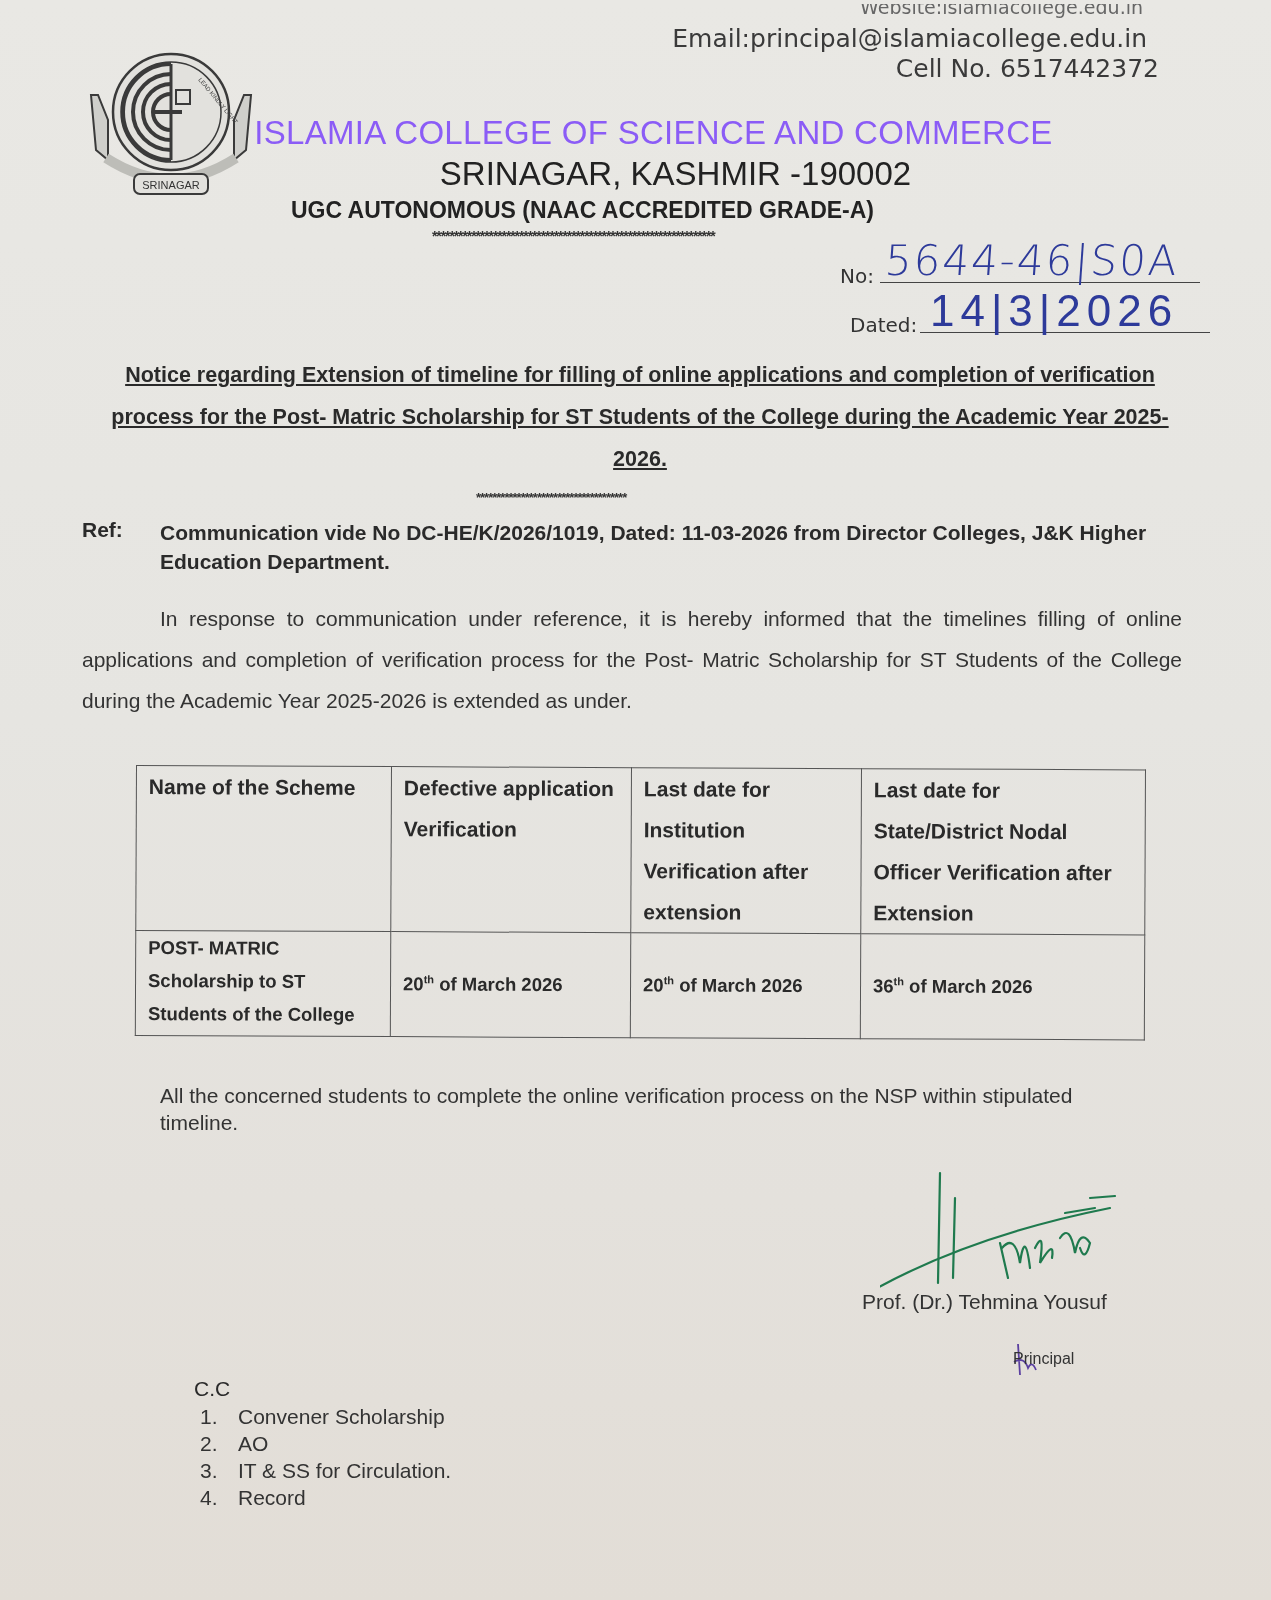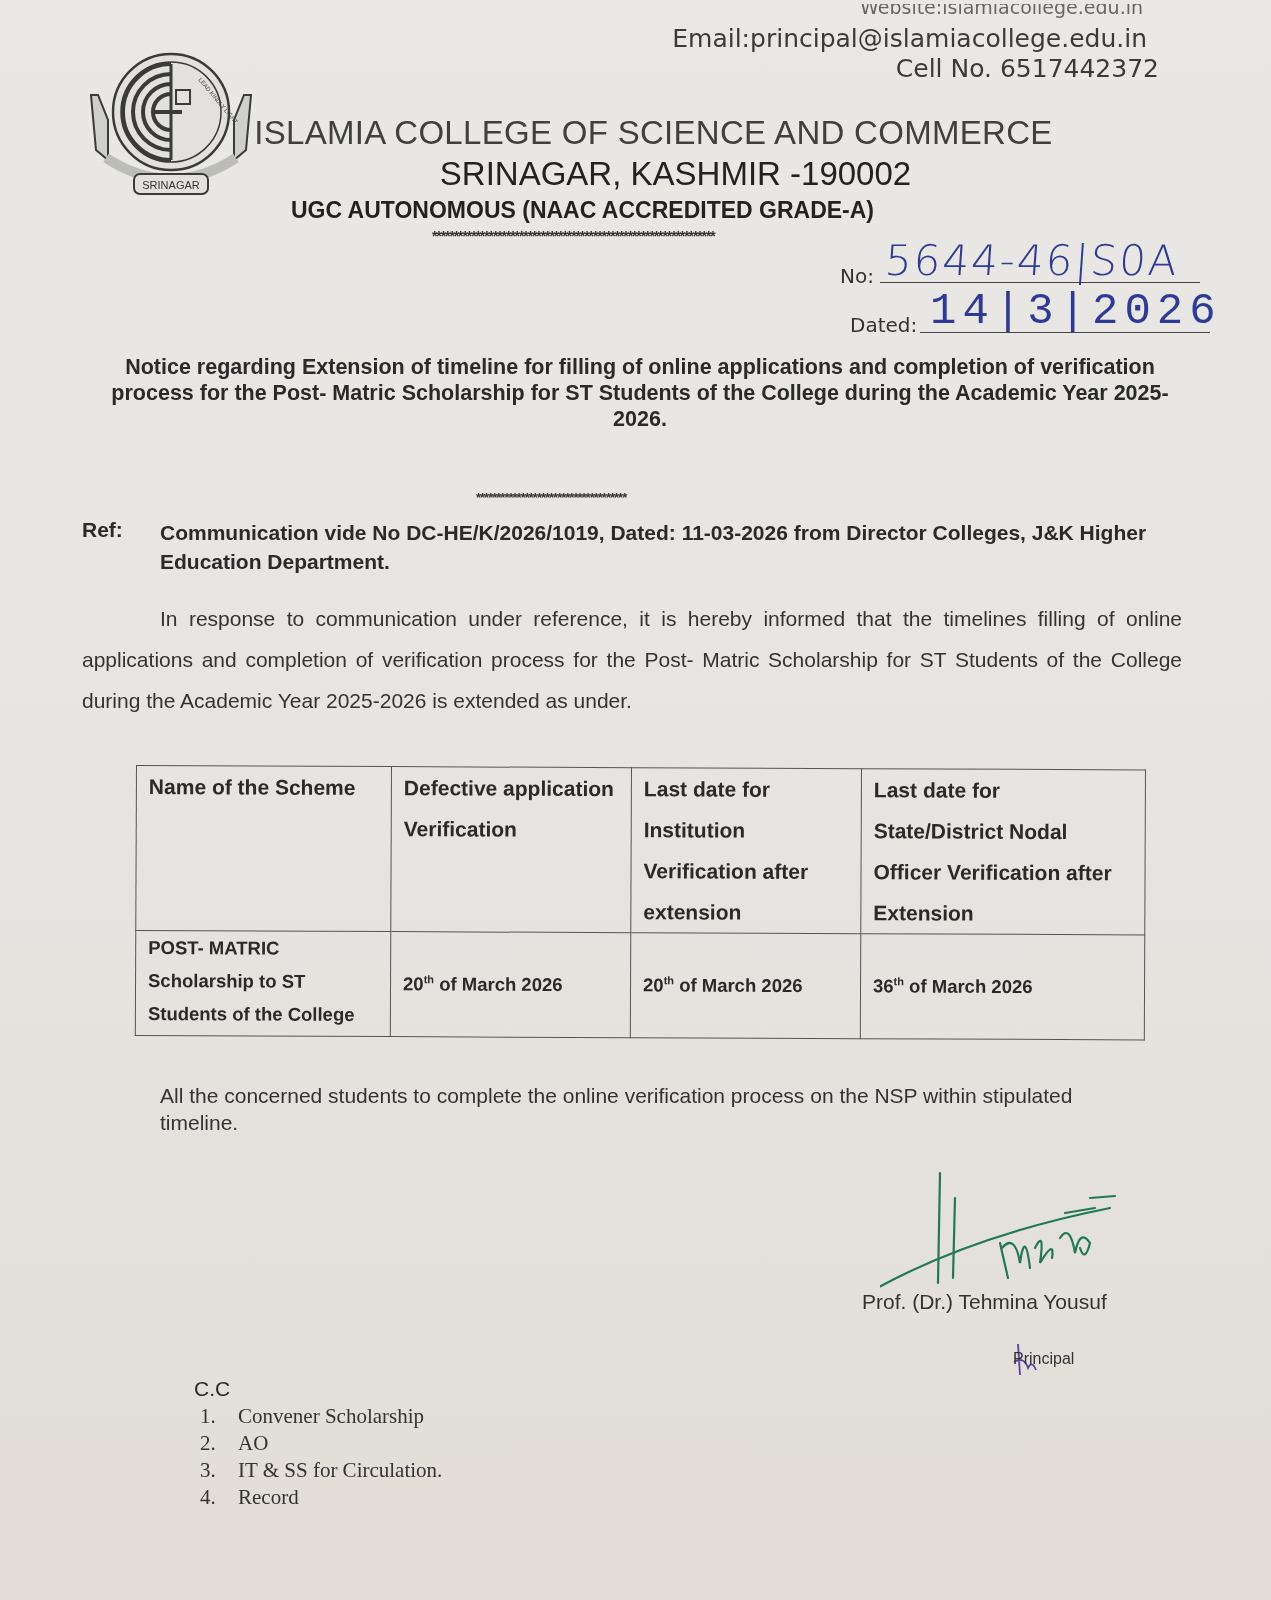--- a/index.html
+++ b/index.html
@@ -7,49 +7,49 @@
     width: 1271px; height: 1600px; position: relative; overflow: hidden;
     background: linear-gradient(180deg, #e9e8e4 0%, #e6e5e1 45%, #e4e1dc 75%, #e2ddd6 100%);
     font-family: "Liberation Sans", sans-serif; color: #2a2a2a;
   }
   .abs { position: absolute; }
   .contact { font-family: "DejaVu Sans", sans-serif; font-size: 25px; color: #3a3a3a; text-align: right; right: 110px; }
   .website { top: -4px; right: 128px; font-size: 19px; color: #666; font-family: "DejaVu Sans", sans-serif; clip-path: inset(8px 0 0 0); }
   .email { top: 24px; right: 124px; }
   .cell { top: 54px; right: 112px; }
   .logo { left: 86px; top: 50px; width: 170px; height: 155px; }
-  .college-name { left: 0; width: 1271px; text-align: center; top: 114px; font-size: 33px; color: #404040; letter-spacing: 0.3px; padding-left: 36px; box-sizing: border-box; }
+  .college-name { left: 0; width: 1271px; text-align: center; top: 114px; font-size: 33px; color: #8b5cf6; letter-spacing: 0.3px; padding-left: 36px; box-sizing: border-box; }
   .college-addr { left: 0; width: 1271px; text-align: center; top: 155px; font-size: 33px; color: #222; padding-left: 80px; box-sizing: border-box; }
   .ugc { left: 0; width: 1085px; text-align: center; top: 197px; font-size: 23px; font-weight: bold; color: #222; padding-left: 80px; box-sizing: border-box; }
   .stars1 { left: 432px; top: 228px; font-size: 14px; font-weight: bold; letter-spacing: -1.1px; color: #333; white-space: nowrap; }
   .no-label { left: 840px; top: 264px; font-size: 20px; color: #333; font-family: "DejaVu Sans", sans-serif; }
   .no-line { left: 880px; top: 282px; width: 320px; border-bottom: 1.5px solid #444; }
   .no-value { left: 885px; top: 236px; font-size: 42px; color: #2d3a9a; font-family: "DejaVu Sans", sans-serif; font-weight: 300; letter-spacing: 2px; transform: skewX(-4deg); }
   .dated-label { left: 850px; top: 313px; font-size: 20px; color: #333; font-family: "DejaVu Sans", sans-serif; }
   .dated-line { left: 920px; top: 332px; width: 290px; border-bottom: 1.5px solid #444; }
-  .dated-value { left: 930px; top: 286px; font-size: 44px; color: #2d3a9a; font-family: Liberation Mono, monospace; font-weight: 300; letter-spacing: 6px; }
-  .subject { left: 100px; width: 1080px; top: 354px; font-size: 21.5px; font-weight: bold; line-height: 26px; text-align: center; color: #2a2a2a; }
+  .dated-value { left: 930px; top: 286px; font-size: 44px; color: #2d3a9a; font-family: Liberation Sans, sans-serif; font-weight: 300; letter-spacing: 6px; }
+  .subject { left: 100px; width: 1080px; top: 354px; font-size: 21.5px; font-weight: bold; line-height: 42px; text-align: center; color: #2a2a2a; text-decoration: underline; }
   .stars2 { left: 476px; top: 490px; font-size: 13px; font-weight: bold; letter-spacing: -1px; color: #333; white-space: nowrap; }
   .ref-label { left: 82px; top: 518px; font-size: 21px; font-weight: bold; }
   .ref-text { left: 160px; top: 518px; width: 1010px; font-size: 21px; font-weight: bold; line-height: 29px; }
   .body-para { left: 82px; top: 598px; width: 1100px; font-size: 21px; line-height: 41px; text-align: justify; color: #333; text-indent: 78px; }
   table.sched { position: absolute; left: 136px; top: 765px; width: 1010px; border-collapse: collapse; transform: rotate(0.25deg); transform-origin: left top; }
   table.sched td, table.sched th { border: 1.5px solid #555; vertical-align: top; text-align: left; padding: 0 12px; font-size: 21px; }
   table.sched th { font-weight: bold; line-height: 41px; height: 160px; padding-top: 0; }
   table.sched td { font-weight: bold; font-size: 18.5px; height: 104px; vertical-align: middle; }
   table.sched td.scheme { line-height: 33px; vertical-align: top; padding-top: 0; }
   sup { font-size: 11px; }
   .closing { left: 160px; top: 1082px; width: 960px; font-size: 21px; color: #333; line-height: 27px; }
   .signature { left: 880px; top: 1168px; width: 270px; height: 150px; }
   .signatory { left: 862px; top: 1290px; font-size: 21px; color: #333; }
   .designation { left: 1013px; top: 1350px; font-size: 16px; color: #333; }
   .for-mark { left: 1010px; top: 1340px; width: 30px; height: 40px; }
   .cc-title { left: 194px; top: 1377px; font-size: 21px; color: #2a2a2a; }
   .cc-list { left: 200px; top: 1403px; margin: 0; padding: 0; list-style: none; font-size: 21px; color: #333; }
-  .cc-list li { line-height: 27px; font-family: Liberation Serif, serif; }
+  .cc-list li { line-height: 27px; }
   .cc-num { display: inline-block; width: 38px; }
 </style>
 </head>
 <body>
 
 <div class="abs contact website">Website:islamiacollege.edu.in</div>
 <div class="abs contact email">Email:principal@islamiacollege.edu.in</div>
 <div class="abs contact cell">Cell No. 6517442372</div>
 
 <svg class="abs logo" viewBox="0 0 170 155">

